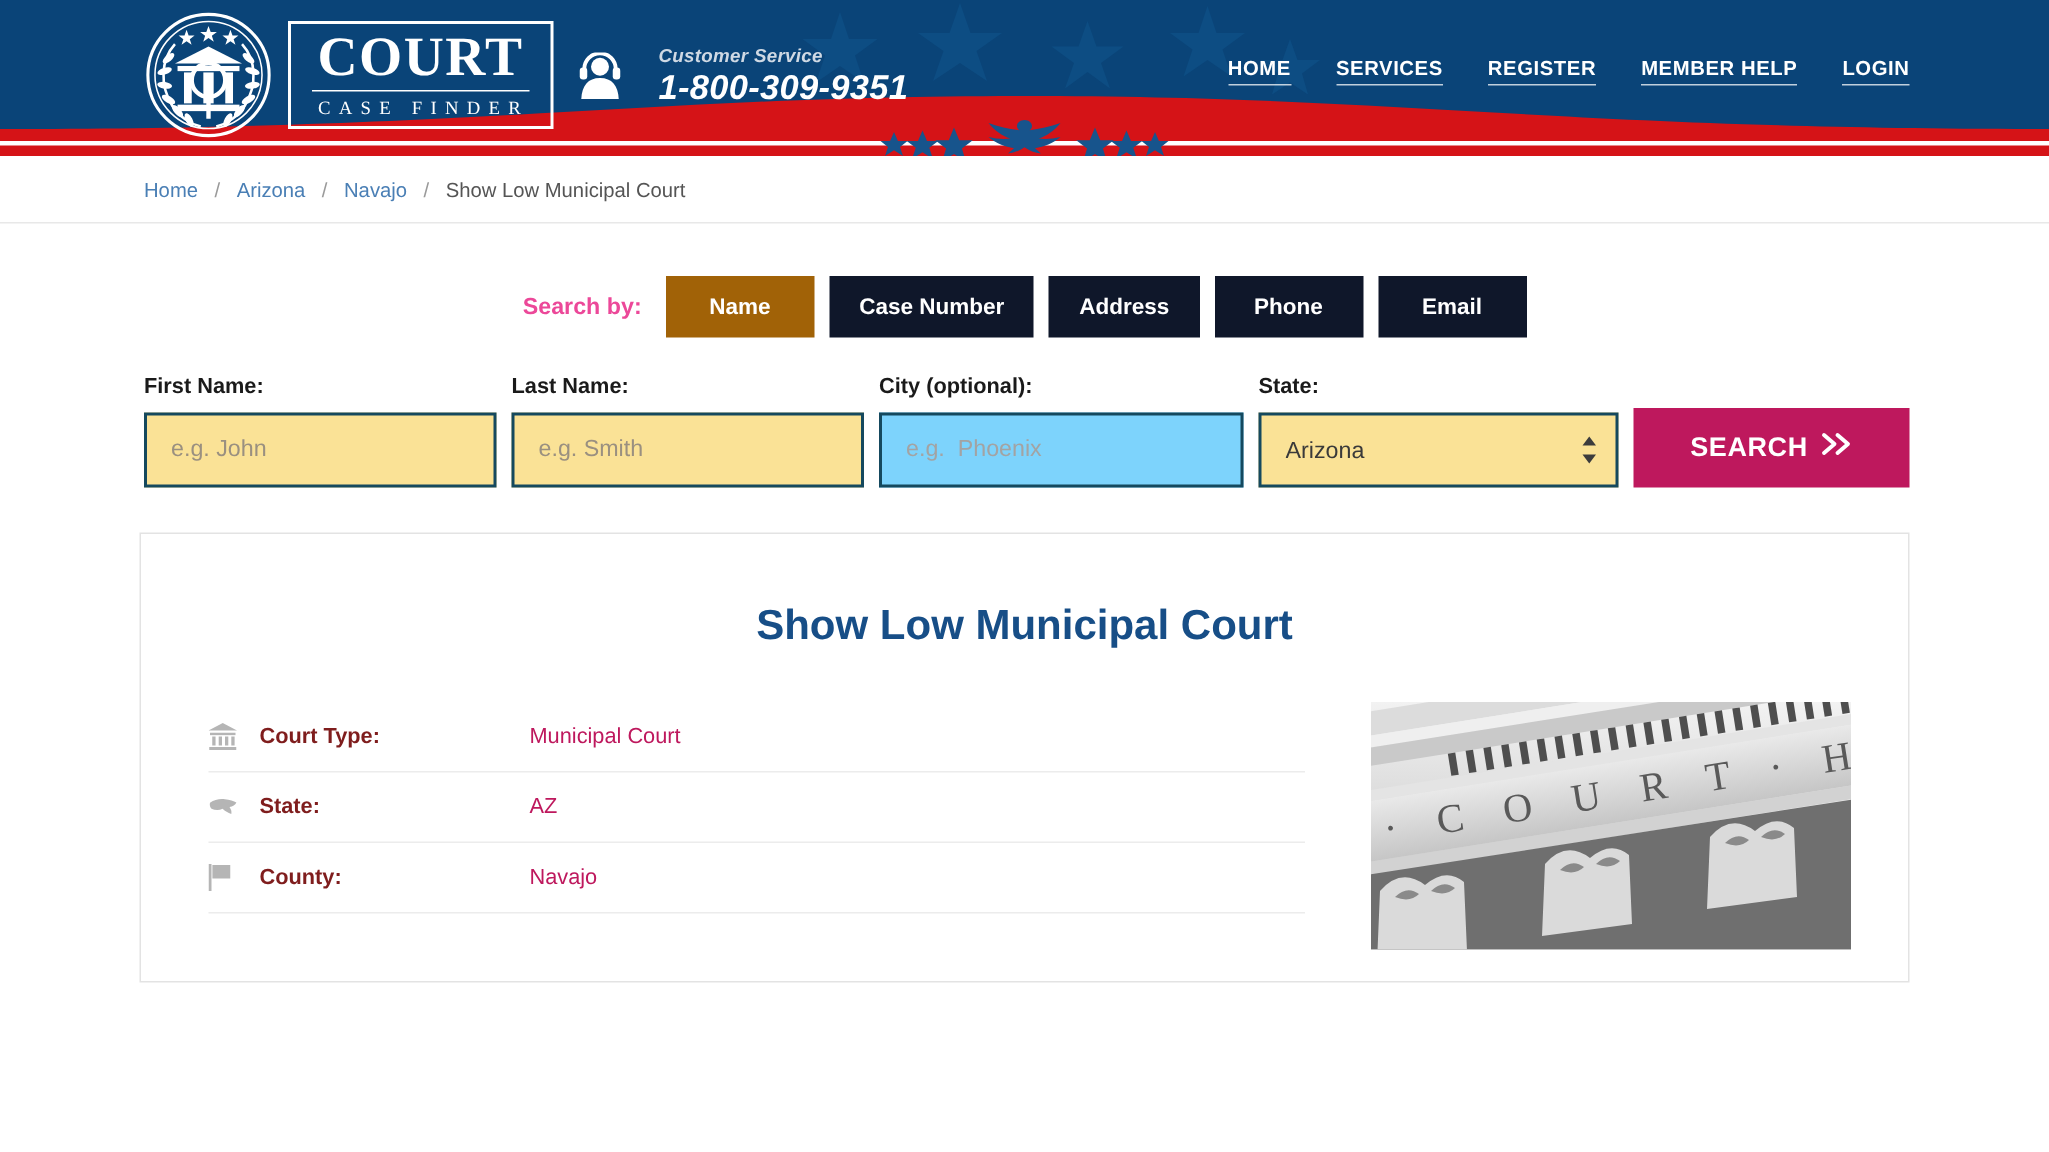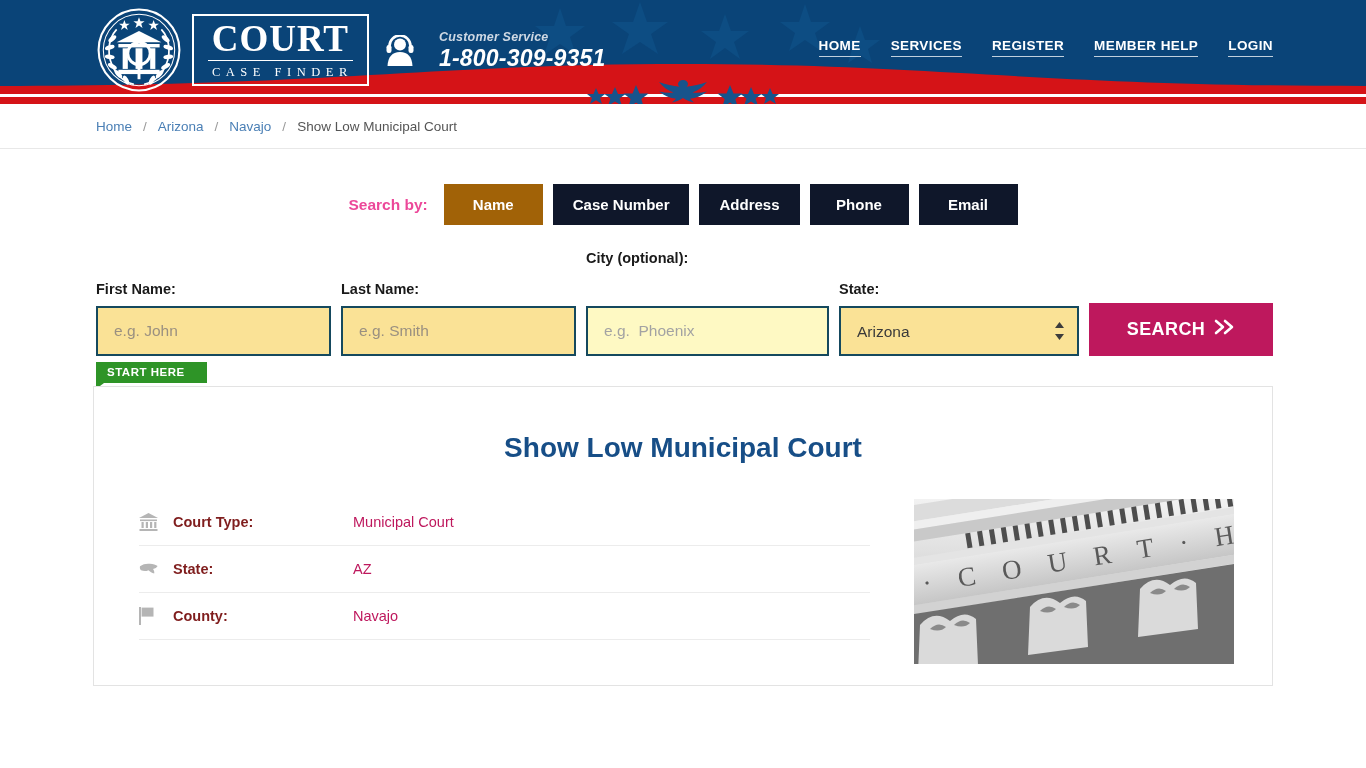--- a/index.html
+++ b/index.html
@@ -224,21 +224,21 @@
     border: 2px solid #15495e;
     background: #fae296;
     font-size: 15.5px;
     color: #3a3a3a;
     padding: 5px 16px;
     font-family: "Liberation Sans", sans-serif;
     outline: none;
     border-radius: 0;
   }
   .fld input::placeholder { color: #9a9080; }
-  .fld.white input { background: #fef9c3; margin-top: 31px; }
+  .fld.white input { background: #7dd3fc; }
   .fld.white input::placeholder { color: #a3a3a3; }
   .w-first input { width: 235px; }
   .w-last input  { width: 235px; }
   .w-city input  { width: 243px; }
   .selwrap { position: relative; }
   .selwrap select {
     width: 240px;
     -webkit-appearance: none;
     appearance: none;
   }

